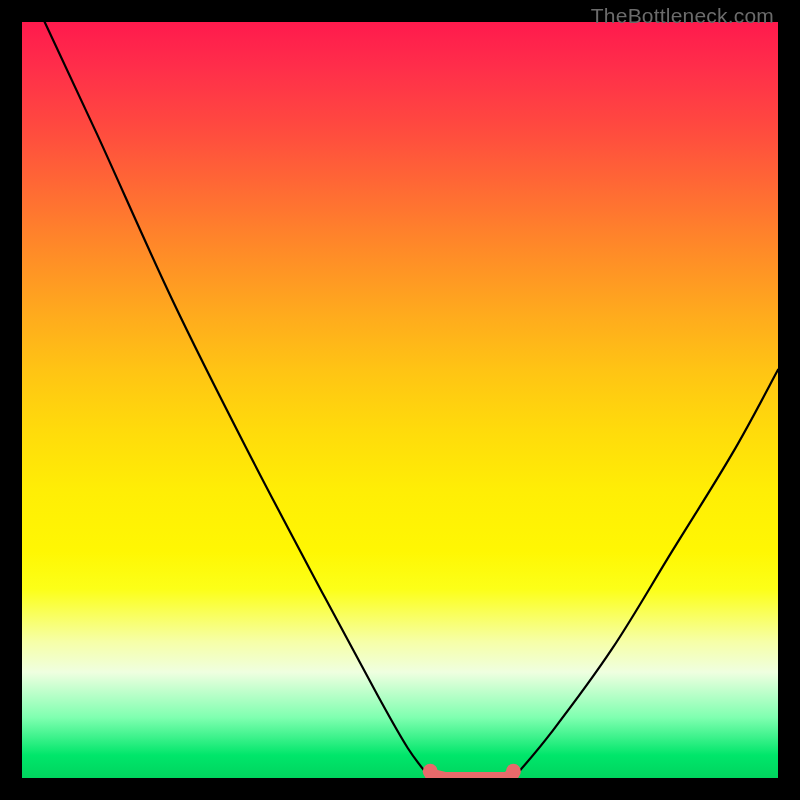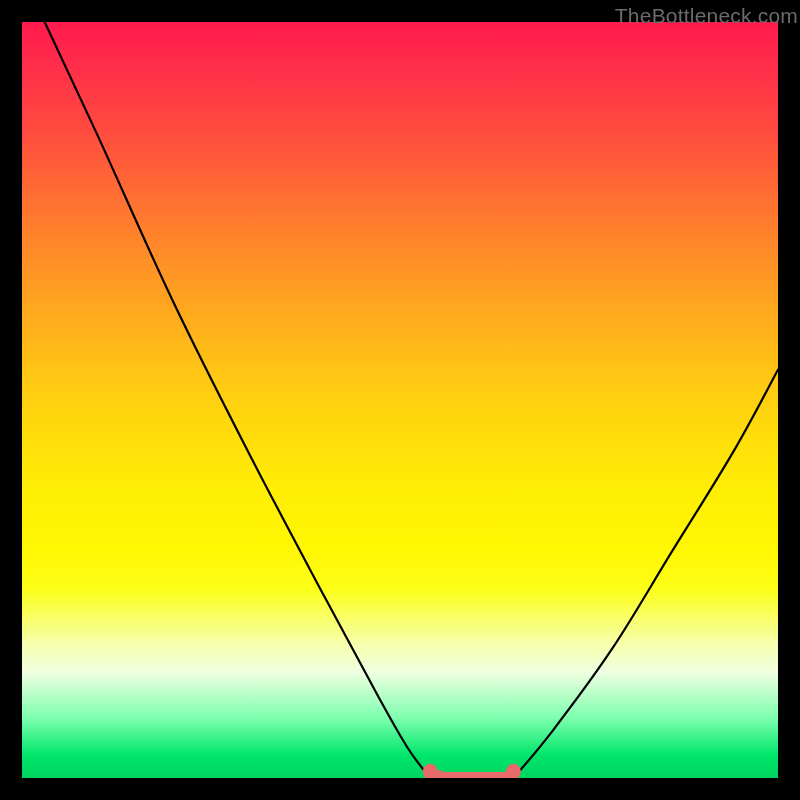--- a/index.html
+++ b/index.html
@@ -23,21 +23,21 @@
       #fcff18 75%,
       #f6ffa8 82%,
       #efffe0 86%,
       #7fffb0 92%,
       #00e66a 97%,
       #00d45e 100%
     );
   }
   .watermark {
     position: absolute;
-    top: 4px; right: 2px;
+    top: 4px; right: 26px;
     color: #6b6b6b;
     font-size: 21px;
     letter-spacing: 0.2px;
   }
   svg.curves { position: absolute; left: 0; top: 0; width: 756px; height: 756px; }
 </style>
 </head>
 <body>
 
 <div class="frame">

